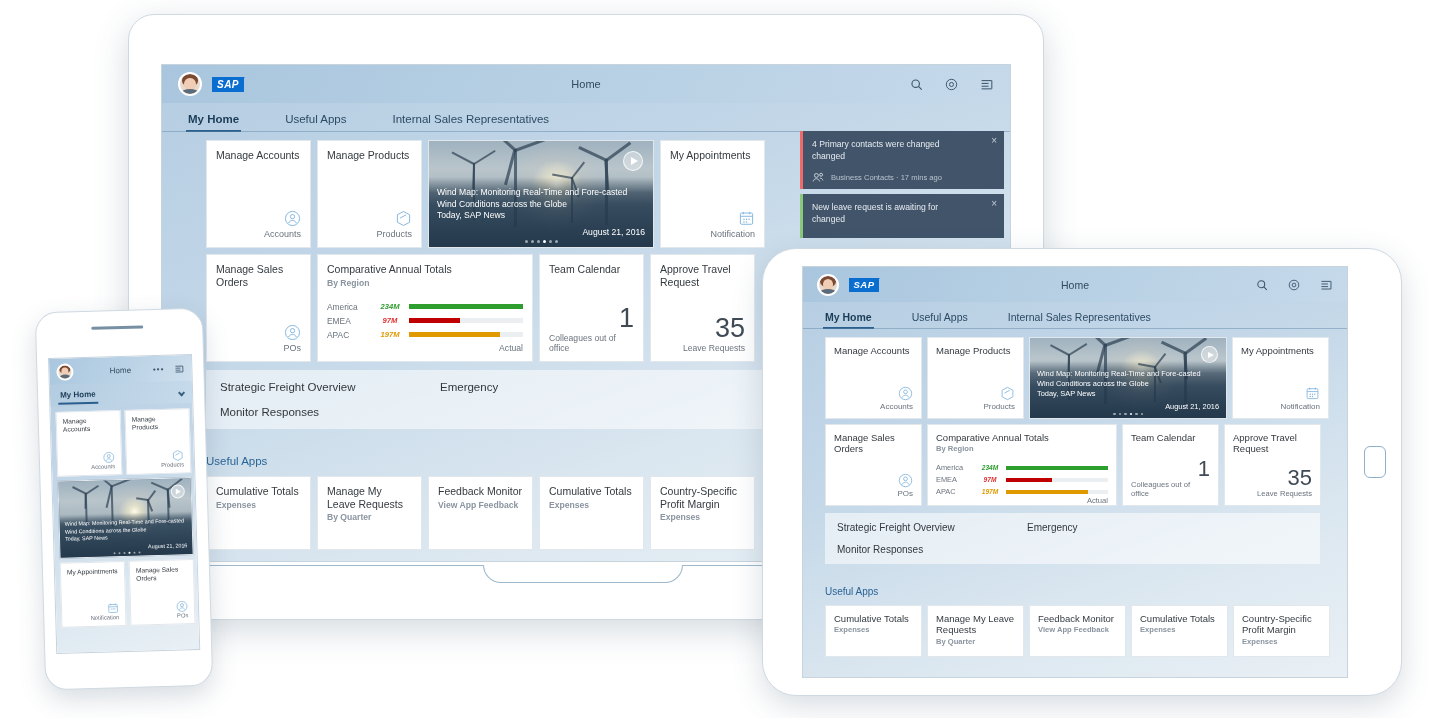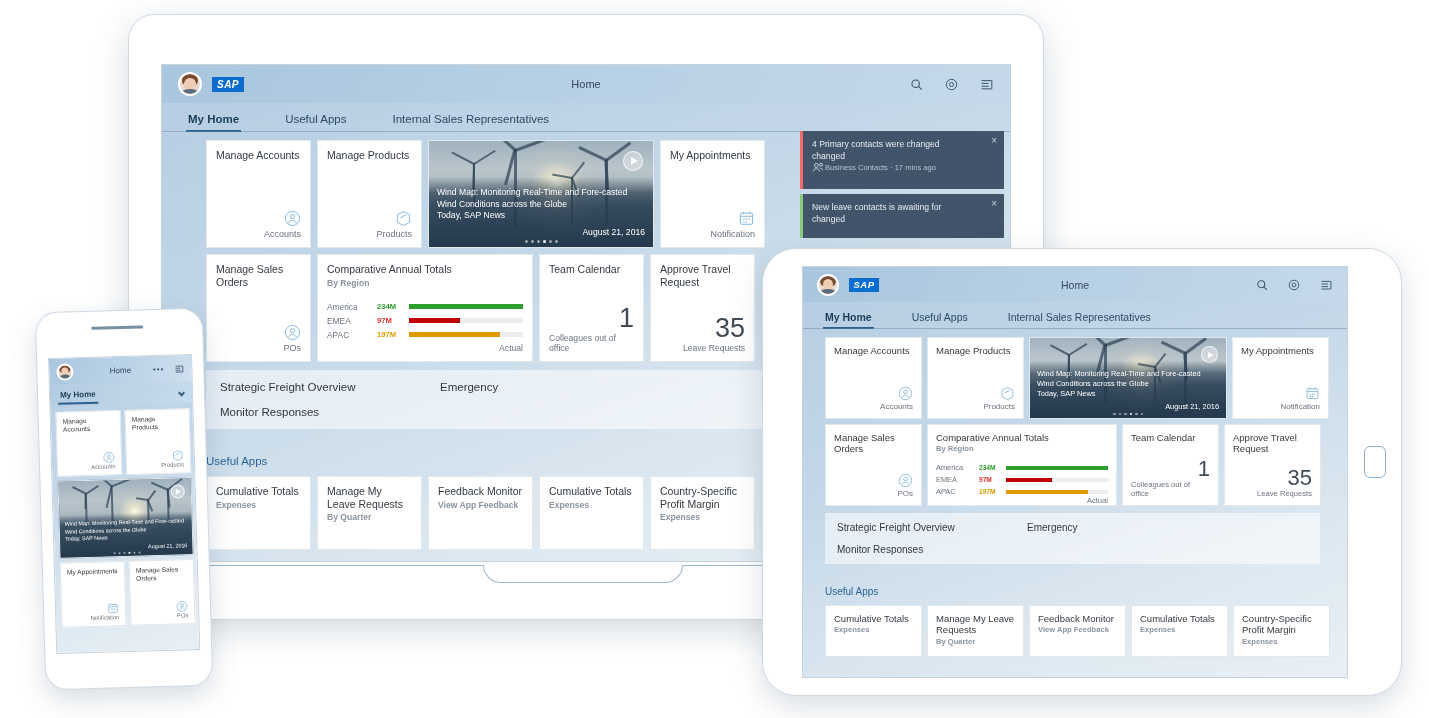--- a/index.html
+++ b/index.html
@@ -69,21 +69,21 @@
   .dots i.on { background:#fff; }
   .playbtn { position:absolute; border-radius:50%; background:rgba(255,255,255,.35);
              border:1px solid rgba(255,255,255,.8); display:flex; align-items:center; justify-content:center; }
   .playbtn b { display:block; width:0; height:0; border-style:solid;
                border-color:transparent transparent transparent #fff; }
 
   
   .chart { display:flex; flex-direction:column; }
   .crow { display:flex; align-items:center; }
   .clab { color:#6a737d; flex:none; }
-  .cval { text-align:left; font-weight:bold; flex:none; }
+  .cval { text-align:center; font-weight:bold; flex:none;font-style:italic; }
   .ctrack { flex:1; background:#eceff2; position:relative; }
   .cbar { position:absolute; left:0; top:0; bottom:0; }
 
   
   .grouprow { background:rgba(255,255,255,.55); display:flex; flex-direction:column; }
   .grp-line { display:flex; color:#32383d; }
   .sect-link { color:#2a6496; }
 
   
   .notif { background:#41546a; color:#e7ecf1; position:relative; display:flex; }
@@ -370,38 +370,38 @@
             <div class="tile-sub" style="font-size:8.6px;margin-top:2px;">Expenses</div>
           </div>
         </div>
 
         <div style="position:absolute; right:6px; top:66px; width:204px; display:flex; flex-direction:column; gap:5px;">
           <div class="notif" style="height:58px;">
             <div class="notif-accent" style="width:3px;background:#f06a6a;"></div>
             <div class="notif-body" style="padding:8px 9px;">
               <div style="font-size:8.6px;line-height:1.35;">4 Primary contacts were changed</div>
               <div style="font-size:8.6px;line-height:1.35;">changed</div>
-              <div class="notif-meta" style="margin-top:0;">
+              <div class="notif-meta" style="margin-top:10px;gap:6px;">
                 <span style="display:flex;">
                   <svg width="13" height="11" viewBox="0 0 16 13" fill="none" stroke="#d5dde5" stroke-width="1.1">
                     <circle cx="5.4" cy="4" r="2.4"></circle>
                       <path d="M1.4 11.4c.5-2.2 2-3.3 4-3.3s3.5 1.1 4 3.3"></path>
                     <circle cx="11.2" cy="3.1" r="1.8"></circle>
                       <path d="M9.6 7.2c2 0 3.3 1 3.8 2.9"></path>
                     </svg>
                 </span>
                 <span style="font-size:7.6px;">Business Contacts · 17 mins ago</span>
               </div>
               <span class="notif-x" style="right:7px;top:4px;font-size:10px;">×</span>
             </div>
           </div>
           <div class="notif" style="height:44px;">
             <div class="notif-accent" style="width:3px;background:#89c97a;"></div>
             <div class="notif-body" style="padding:8px 9px;">
-              <div style="font-size:8.6px;line-height:1.35;">New leave contacts is awaiting for</div>
+              <div style="font-size:8.6px;line-height:1.35;">New leave request is awaiting for</div>
               <div style="font-size:8.6px;line-height:1.35;">changed</div>
               <span class="notif-x" style="right:7px;top:4px;font-size:10px;">×</span>
             </div>
           </div>
         </div>
 
       </div>
     </div>
   </div>
 

